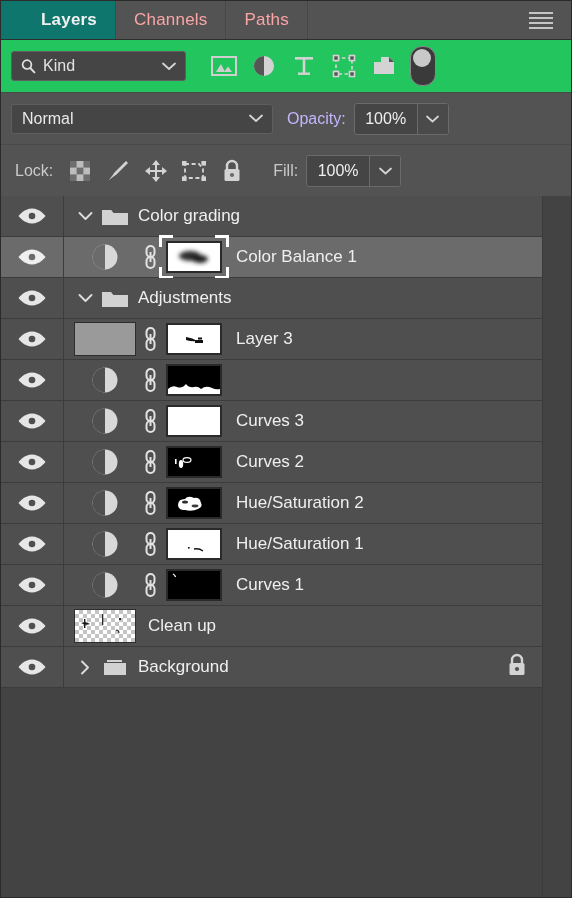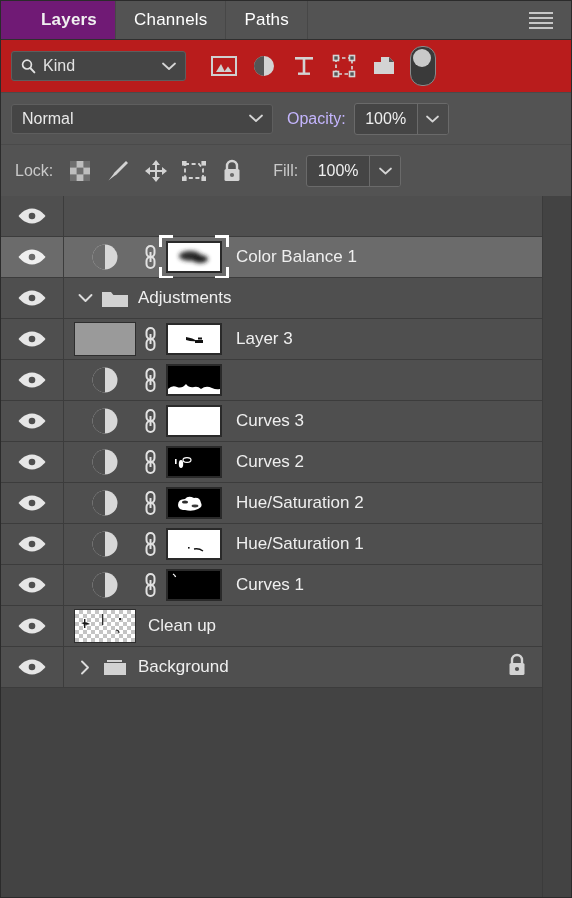--- a/index.html
+++ b/index.html
@@ -7,30 +7,30 @@
     width:572px;height:898px;
     background:#535353;
     font-family:"Liberation Sans", sans-serif;
     -webkit-font-smoothing:antialiased;
     overflow:hidden;
   }
   .panel{width:572px;height:898px;position:relative;background:#535353;box-sizing:border-box;border:1px solid #2b2b2b;}
 
   
   .tabbar{height:38px;background:#535353;display:flex;align-items:stretch;position:relative;border-bottom:1px solid #2f2f2f;}
-  .tab{display:flex;align-items:center;padding:0 18px;font-size:17px;color:#ffffff;box-sizing:border-box;
+  .tab{display:flex;align-items:center;padding:0 18px;font-size:17px;color:#fca5a5;box-sizing:border-box;
        border-right:1px solid #474747;letter-spacing:.2px;}
-  .tab.active{background:#701a75;color:#f0f0f0;font-weight:bold;padding-left:40px;}
+  .tab.active{background:#0f766e;color:#f0f0f0;font-weight:bold;padding-left:40px;}
   .tabfill{flex:1;border-right:none;}
   .menu-btn{position:absolute;right:10px;top:0;height:38px;width:40px;display:flex;align-items:center;justify-content:center;}
   .menu-btn .bars{width:24px;}
   .menu-btn .bars i{display:block;height:2px;background:#c6c6c6;margin:3px 0;}
 
   
-  .filterbar{height:53px;background:#b91c1c;display:flex;align-items:center;padding:0 10px;box-sizing:border-box;border-bottom:1px solid #4a4a4a;}
+  .filterbar{height:53px;background:#22c55e;display:flex;align-items:center;padding:0 10px;box-sizing:border-box;border-bottom:1px solid #4a4a4a;}
   .kind-select{width:175px;height:30px;background:#454545;border:1px solid #5e5e5e;border-radius:3px;
                display:flex;align-items:center;padding:0 8px;box-sizing:border-box;position:relative;}
   .kind-select .lbl{font-size:16px;color:#e2e2e2;margin-left:6px;}
   .chev-sm{position:absolute;right:9px;}
   .ficons{display:flex;align-items:center;gap:0;margin-left:18px;}
   .ficon{width:40px;height:38px;display:flex;align-items:center;justify-content:center;}
   .toggle-pill{width:24px;height:38px;background:#3a3a3a;border:1px solid #8a8a8a;border-radius:12px;position:relative;margin-left:6px;}
   .toggle-pill .knob{position:absolute;top:2px;left:2px;width:18px;height:18px;border-radius:50%;background:#c9c9c9;}
 
   
@@ -233,20 +233,34 @@
   <div class="listwrap">
     <div class="list">
 
       <div class="row">
         <div class="eyecell">
           <svg width="30" height="18" viewBox="0 0 30 18">
             <path d="M15 1.5 C23 1.5 28.5 9 28.5 9 C28.5 9 23 16.5 15 16.5 C7 16.5 1.5 9 1.5 9 C1.5 9 7 1.5 15 1.5 Z" fill="#e6e6e6"></path>
             <circle cx="15" cy="9" r="3.3" fill="#4f4f4f"></circle>
           </svg>
         </div>
+        <div class="body">
+          <div class="twisty">
+            <svg width="15" height="10" viewBox="0 0 15 10">
+              <polyline points="1.5,2 7.5,8 13.5,2" fill="none" stroke="#dcdcdc" stroke-width="1.9" stroke-linecap="round" stroke-linejoin="round"></polyline>
+            </svg>
+          </div>
+          <div class="folder">
+            <svg width="28" height="22" viewBox="0 0 28 22">
+              <path d="M1 5 h9 l2.4 3 H27 v12 H1 Z" fill="#d2d2d2"></path>
+              <path d="M1 5 h9 l2.4 3 H1 Z" fill="#d2d2d2"></path>
+            </svg>
+          </div>
+          <span class="name group">Color grading</span>
+        </div>
       </div>
 
       <div class="row selected">
         <div class="eyecell">
           <svg width="30" height="18" viewBox="0 0 30 18">
             <path d="M15 1.5 C23 1.5 28.5 9 28.5 9 C28.5 9 23 16.5 15 16.5 C7 16.5 1.5 9 1.5 9 C1.5 9 7 1.5 15 1.5 Z" fill="#efefef"></path>
             <circle cx="15" cy="9" r="3.3" fill="#6b6b6b"></circle>
           </svg>
         </div>
         <div class="body indent-1">

